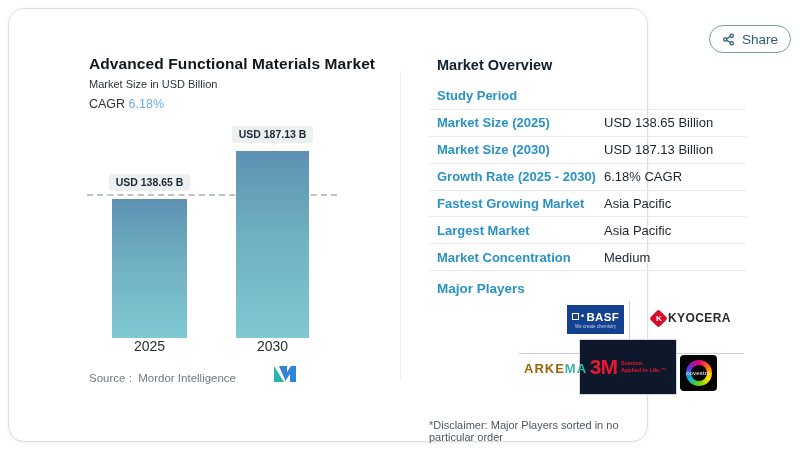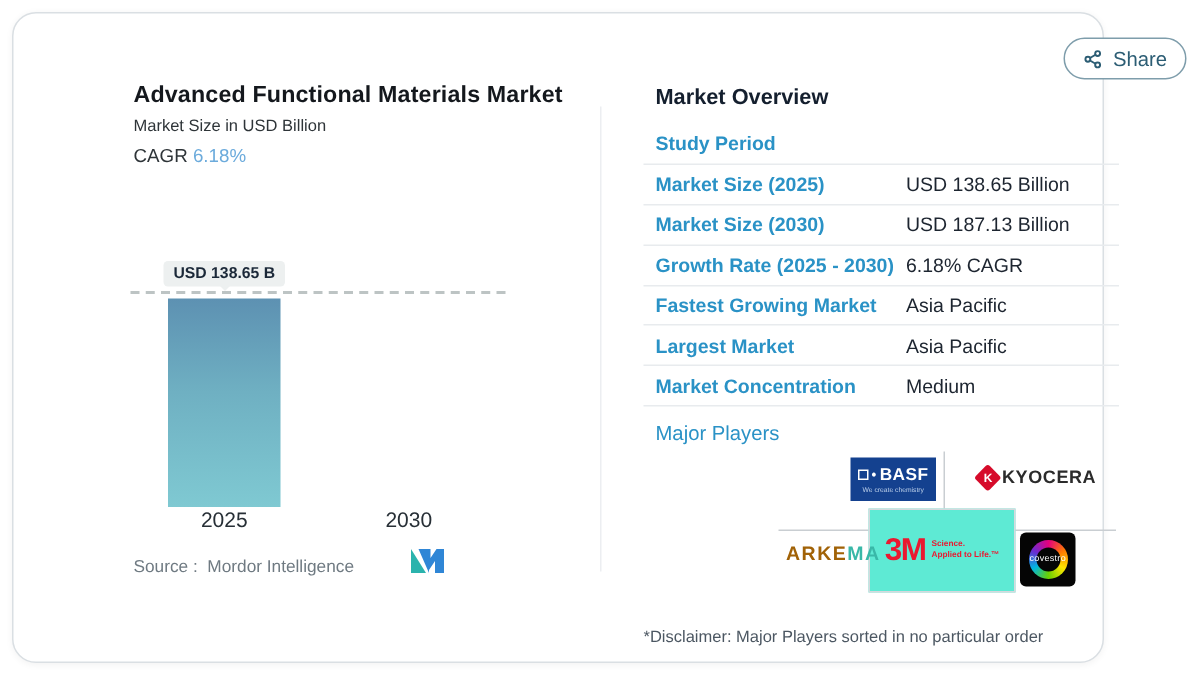--- a/index.html
+++ b/index.html
@@ -1,18 +1,18 @@
 <!DOCTYPE html>
 <html><head>
 <meta charset="utf-8">
 <style>
   * { margin:0; padding:0; box-sizing:border-box; }
   html,body { width:800px; height:450px; font-family:"Liberation Sans", sans-serif; background:#ffffff; overflow:hidden; }
   .card {
-    position:absolute; left:8px; top:8px; width:728px; height:434px;
+    position:absolute; left:8px; top:8px; width:640px; height:434px;
     background:#ffffff; border:1px solid #dadfe3; border-radius:16px;
     box-shadow:0 1px 5px rgba(0,0,0,0.05);
   }
   
   .share-btn {
     position:absolute; left:700px; top:16px; width:82px; height:28px;
     border:1px solid #7e9dab; border-radius:14px; background:#fff;
     display:flex; align-items:center; justify-content:center; gap:7px;
     color:#2c5d74; font-size:13.5px; cursor:pointer;
   }
@@ -33,41 +33,41 @@
   .source-line { position:absolute; left:80px; top:363px; font-size:11.5px; color:#6f7a82; }
   .mi-logo { position:absolute; left:264px; top:356px; }
   
   .panel-divider { position:absolute; left:391px; top:62px; height:310px; width:1px; background:#eceef1; }
   
   .overview-title { position:absolute; left:428px; top:48px; font-size:14.5px; font-weight:700; color:#141f2e; }
   .rows { position:absolute; left:420px; top:74px; width:317px; }
   .row { display:flex; align-items:center; height:26.9px; border-bottom:1px solid #e8ebee; }
   .row-label { width:175px; padding-left:8px; font-size:13px; font-weight:600; color:#2a92c6; }
   .row-value { flex:1; font-size:13px; color:#1d2530; }
-  .major-players-label { position:absolute; left:428px; top:272px; font-size:13.5px; font-weight:400; color:#2a92c6; }
+  .major-players-label { position:absolute; left:428px; top:272px; font-size:13.5px; font-weight:700; color:#2a92c6; }
   
   .players { position:absolute; left:505px; top:290px; width:232px; height:100px; }
   .pv-line { position:absolute; left:115px; top:2px; width:1px; height:38px; background:#c9ced2; }
   .ph-line { position:absolute; top:54px; height:1px; background:#c9ced2; }
   .ph-left { left:5px; width:60px; }
   .ph-right { left:162px; width:68px; }
   .basf {
     position:absolute; left:53px; top:6px; width:57px; height:29px; background:#14418f;
     display:flex; flex-direction:column; align-items:center; justify-content:center; color:#fff;
   }
   .basf-top { display:flex; align-items:center; gap:2px; font-weight:700; font-size:11.5px; letter-spacing:0.3px; }
   .basf-sq { display:inline-block; width:7px; height:7px; border:1.6px solid #fff; }
   .basf-dot { font-size:9px; line-height:1; }
   .basf-tag { font-size:4.5px; color:#bcd0ea; margin-top:1px; }
   .kyocera { position:absolute; left:138px; top:12px; display:flex; align-items:center; gap:3px; }
   .kyocera-icon { width:13px; height:13px; background:#d60b2a; transform:rotate(45deg); border-radius:2px;
     display:flex; align-items:center; justify-content:center; }
   .kyocera-icon span { color:#fff; font-size:8px; font-weight:700; transform:rotate(-45deg); }
   .kyocera-text { font-size:12px; font-weight:700; color:#2b2b2b; letter-spacing:0.4px; }
-  .mmm-card { position:absolute; left:65px; top:40px; width:98px; height:56px; background:#5eead4; border:1px solid #d5d9dd;
+  .mmm-card { position:absolute; left:65px; top:40px; width:98px; height:56px; background:#0f172a; border:1px solid #d5d9dd;
     display:flex; align-items:center; justify-content:center; gap:4px; }
   .mmm-logo { font-size:21px; font-weight:900; color:#ea1830; letter-spacing:-1px; }
   .mmm-tag { font-size:5.5px; color:#ea1830; font-weight:700; line-height:1.35; }
   .arkema { position:absolute; left:10px; top:62px; font-size:13px; font-weight:700; letter-spacing:1px; }
   .arkema-gray { color:#a16207;margin-top:36px; }
   .arkema-teal { color:#39b8a8; }
   .covestro { position:absolute; left:166px; top:56px; width:37px; height:36px; background:#050505; border-radius:4px;
     display:flex; align-items:center; justify-content:center; }
   .covestro-ring { width:26px; height:26px; border-radius:50%;
     background:conic-gradient(#e4007e,#ff7a00,#ffe600,#6ad000,#00b6e0,#6a2bd0,#e4007e);
@@ -99,20 +99,25 @@
     <span class="cagr-val">6.18%</span>
   </div>
 
   <div class="dashed-line" id="ref-line" style="top: 185px;"></div>
 
   <div class="bar-col" id="bar-col-0" style="left: 103px; width: 75px; top: 165px; border-radius: 27px;">
     <div class="pill">USD 138.65 B</div>
     <div class="pill-pointer"></div>
     <div class="bar" id="bar-0" style="height: 139px;"></div>
   </div>
+  <div class="bar-col" id="bar-col-1" style="left: 227px; width: 73px; top: 117px;">
+    <div class="pill">USD 187.13 B</div>
+    <div class="pill-pointer"></div>
+    <div class="bar" id="bar-1" style="height: 187px;"></div>
+  </div>
   <div class="x-label" style="left: 103px; width: 75px; top: 329px;">2025</div>
   <div class="x-label" style="left: 227px; width: 73px; top: 329px;">2030</div>
 
   <div class="source-line">
     <span>Source :</span>&nbsp;
     <span>Mordor Intelligence</span>
   </div>
   <svg class="mi-logo" width="24" height="18" viewBox="0 0 24 18">
     <polygon points="1,17 1,1 11,17" fill="#2bb3ad"></polygon>
     <polygon points="13,17 6,1 14,1 14,7 18,1 23,1 23,17 17,17 17,9 13,15" fill="#2f86d6"></polygon>

